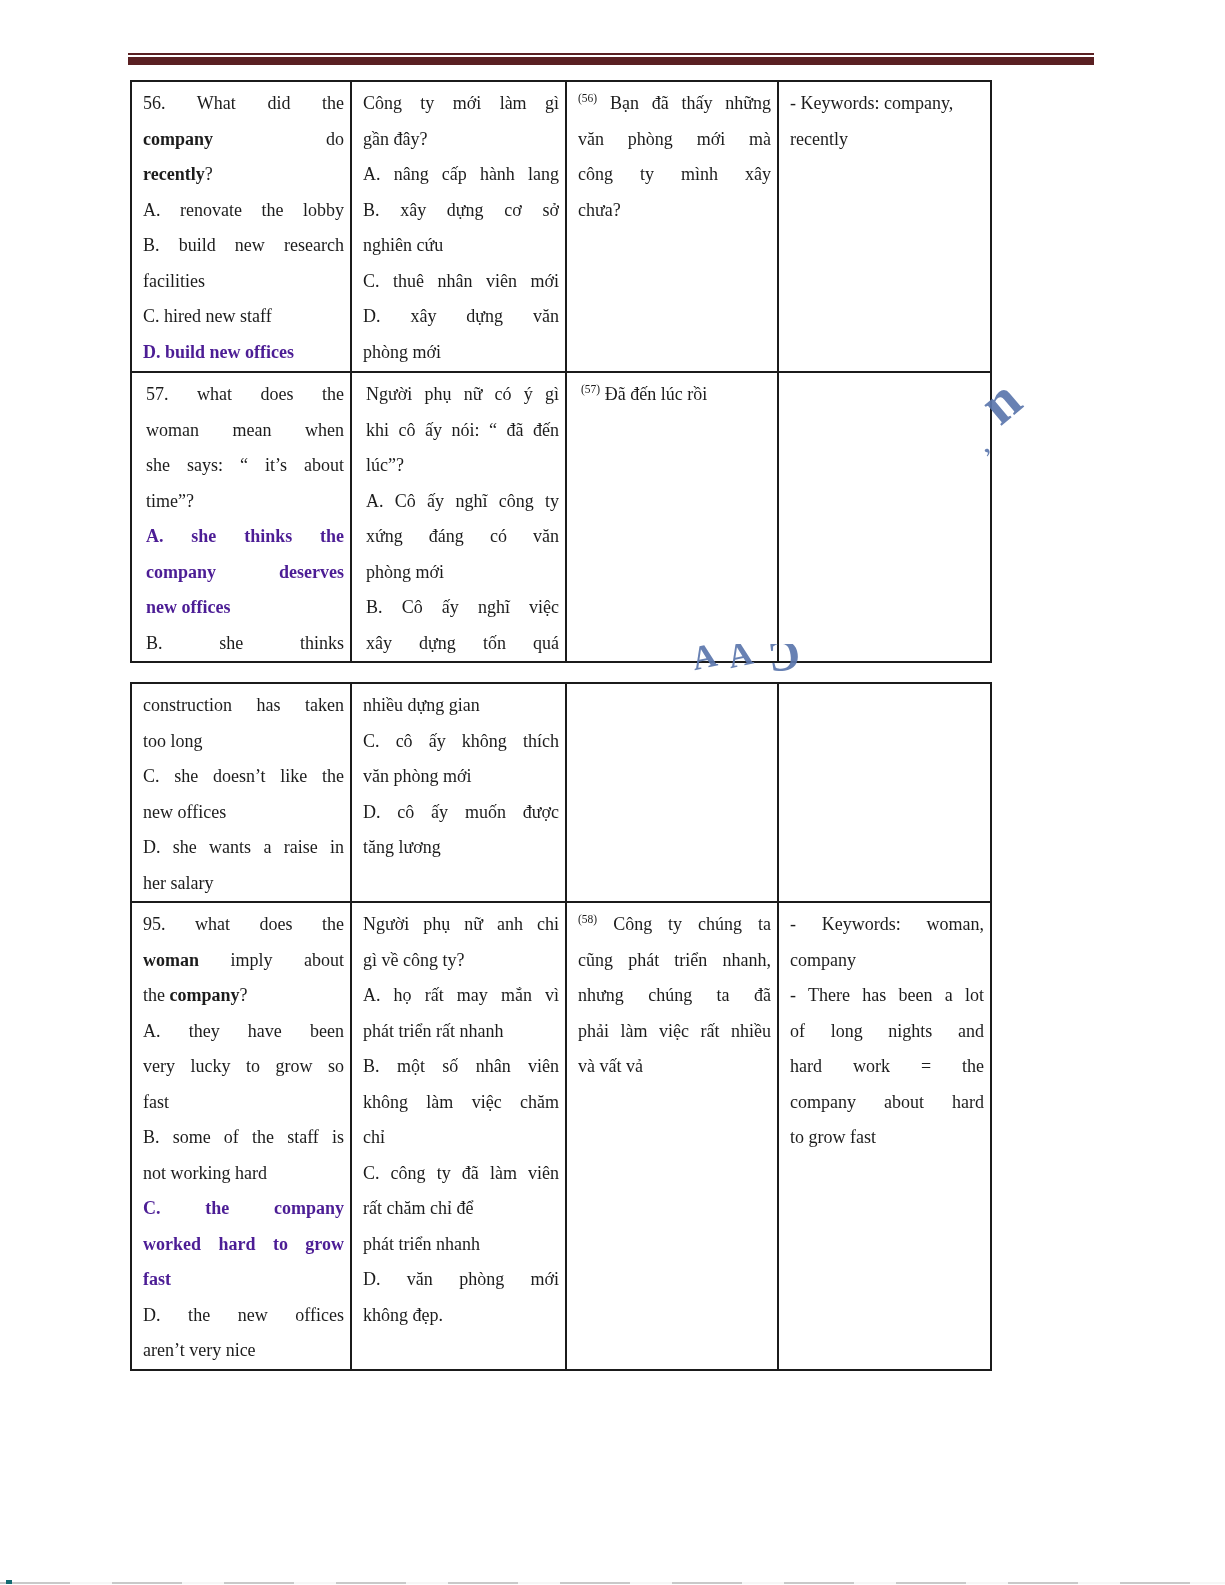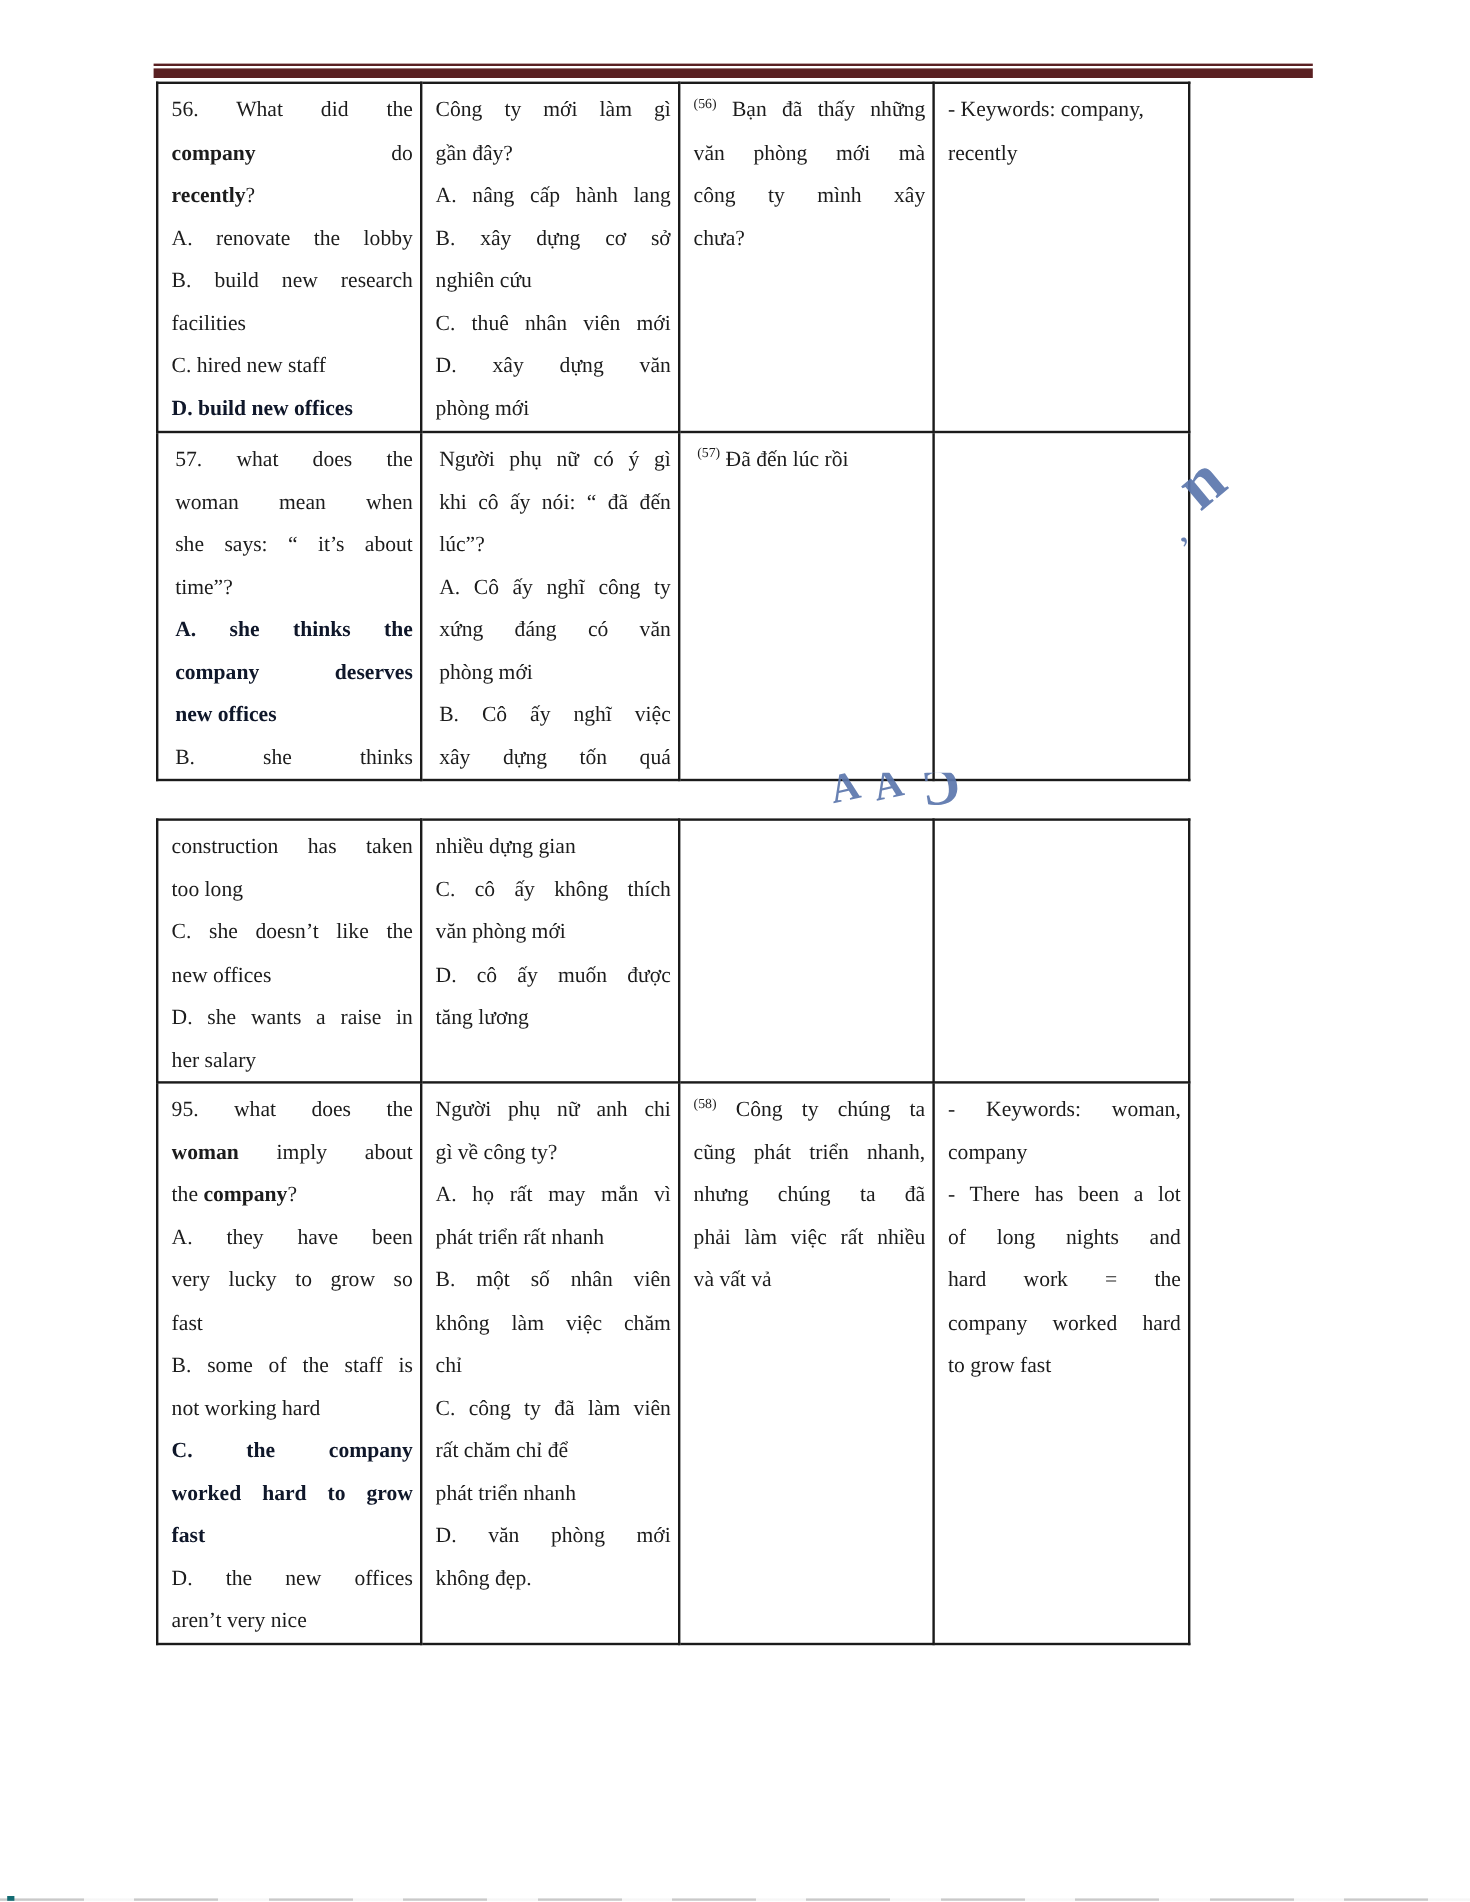--- a/index.html
+++ b/index.html
@@ -10,30 +10,30 @@
   
   .rule-thin{position:absolute;left:128px;top:53px;width:966px;height:2px;background:#5a2022;}
   .rule-thick{position:absolute;left:128px;top:57px;width:966px;height:8px;background:#5a2022;}
 
   
   .qt{position:absolute;left:130px;border-collapse:collapse;table-layout:fixed;width:860px;background:#fff;}
   .qt td{
     border:2px solid #1b1b1b;vertical-align:top;
     padding:4px 6px 0 11px;overflow:hidden;font-size:18px;
   }
-  .t1{top:68px;}
+  .t1{top:80px;}
   .t2{top:682px;}
   .t1 tr:nth-child(1) td{height:285px;}
   .t1 tr:nth-child(2) td{height:282px;padding-left:14px;}
   .t2 tr:nth-child(1) td{height:209px;}
   .t2 tr:nth-child(2) td{height:461px;}
 
   .ln{line-height:35.5px;height:35.5px;text-align:justify;overflow:hidden;}
   .jl{text-align-last:justify;}
-  .rd{color:#0f172a;font-weight:700;}
+  .rd{color:#4c1d95;font-weight:700;}
   .b{font-weight:700;}
   .sup{font-size:11.5px;vertical-align:super;line-height:0;}
 
   
   .wm{position:absolute;color:#5c77ad;font-weight:700;opacity:.92;}
   #wm-mid{left:686px;top:644px;width:128px;height:34px;overflow:hidden;}
   #wm-mid span{position:absolute;display:block;}
   .wm-a1{left:6px;top:-6px;font-size:34px;transform:rotate(-12deg);}
   .wm-a2{left:42px;top:-8px;font-size:34px;transform:rotate(-12deg);}
   .wm-c{left:82px;top:-14px;font-size:44px;transform:scaleX(-1) rotate(8deg);}
@@ -196,21 +196,21 @@
           <div class="ln jl"><span>nhưng chúng ta đã</span></div>
           <div class="ln jl"><span>phải làm việc rất nhiều</span></div>
           <div class="ln"><span>và vất vả</span></div>
         </td>
         <td>
           <div class="ln jl"><span>- Keywords: woman,</span></div>
           <div class="ln"><span>company</span></div>
           <div class="ln jl"><span>- There has been a lot</span></div>
           <div class="ln jl"><span>of long nights and</span></div>
           <div class="ln jl"><span>hard work = the</span></div>
-          <div class="ln jl"><span>company worked hard</span></div>
+          <div class="ln jl"><span>company about hard</span></div>
           <div class="ln"><span>to grow fast</span></div>
         </td>
       </tr>
     </tbody>
 </table>
 
 <div id="bottom-line"></div>
 <div id="bottom-dot"></div>
 
 </body></html>

